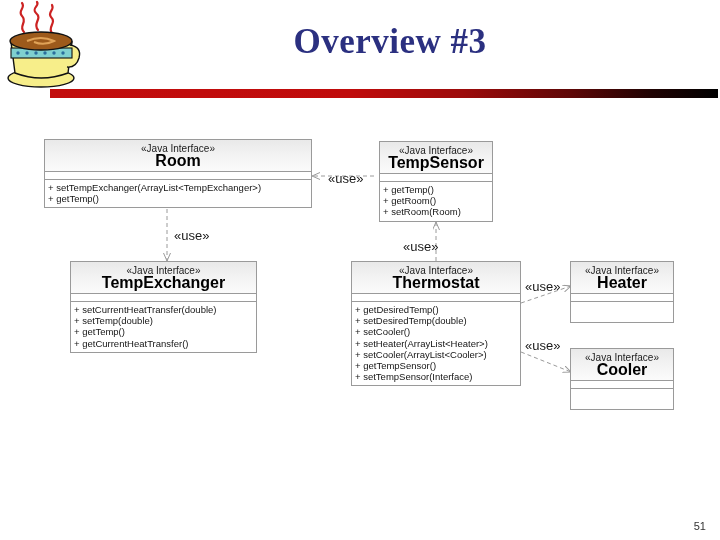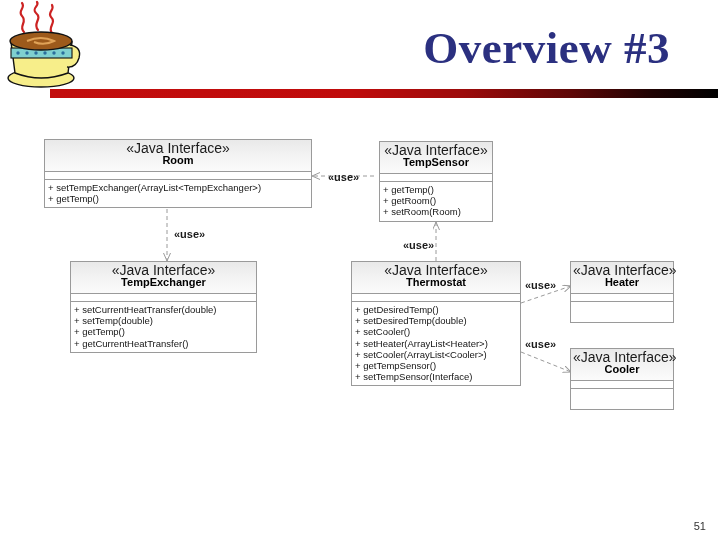--- a/index.html
+++ b/index.html
@@ -15,24 +15,24 @@
     overflow: hidden;
     font-family: "Liberation Sans", sans-serif;
   }
 
   
   #title {
     position: absolute;
     left: 110px;
     top: 22px;
     width: 560px;
-    text-align: right;
+    text-align: center;
     font-family: "Liberation Serif", serif;
     font-weight: bold;
-    font-size: 45px;
+    font-size: 35px;
     color: #2b3080;
     letter-spacing: 0.5px;
   }
   #divider {
     position: absolute;
     left: 50px;
     top: 89px;
     width: 668px;
     height: 9px;
     background: linear-gradient(to right,
@@ -52,27 +52,27 @@
     background: #ffffff;
     box-sizing: border-box;
   }
   .umlhead {
     background: linear-gradient(to bottom, #e9e9e9 0%, #f2f2f2 45%, #fbfbfb 100%);
     border-bottom: 1px solid #9a9a9a;
     text-align: center;
     padding: 3px 2px 4px 2px;
   }
   .stereo {
-    font-size: 14px;
+    font-size: 10px;
     color: #1a1a1a;
     line-height: 11px;
     white-space: nowrap;
   }
   .cname {
-    font-size: 11px;
+    font-size: 16px;
     font-weight: bold;
     color: #000000;
     line-height: 13px;
     white-space: nowrap;
   }
   .umlattrs {
     height: 7px;
     border-bottom: 1px solid #9a9a9a;
     background: #ffffff;
   }
@@ -85,24 +85,23 @@
     line-height: 11.2px;
     color: #141414;
     white-space: nowrap;
     font-family: "Liberation Sans", sans-serif;
   }
   .emptyops { height: 15px; }
 
   
   .uselabel {
     position: absolute;
-    font-size: 11px;
+    font-size: 13px;
     color: #1a1a1a;
     white-space: nowrap;
-    font-weight: bold;
   }
   #conn { position: absolute; left: 0; top: 0; }
 
   #pagenum {
     position: absolute;
     right: 14px;
     bottom: 8px;
     font-size: 11px;
     color: #333333;
   }

